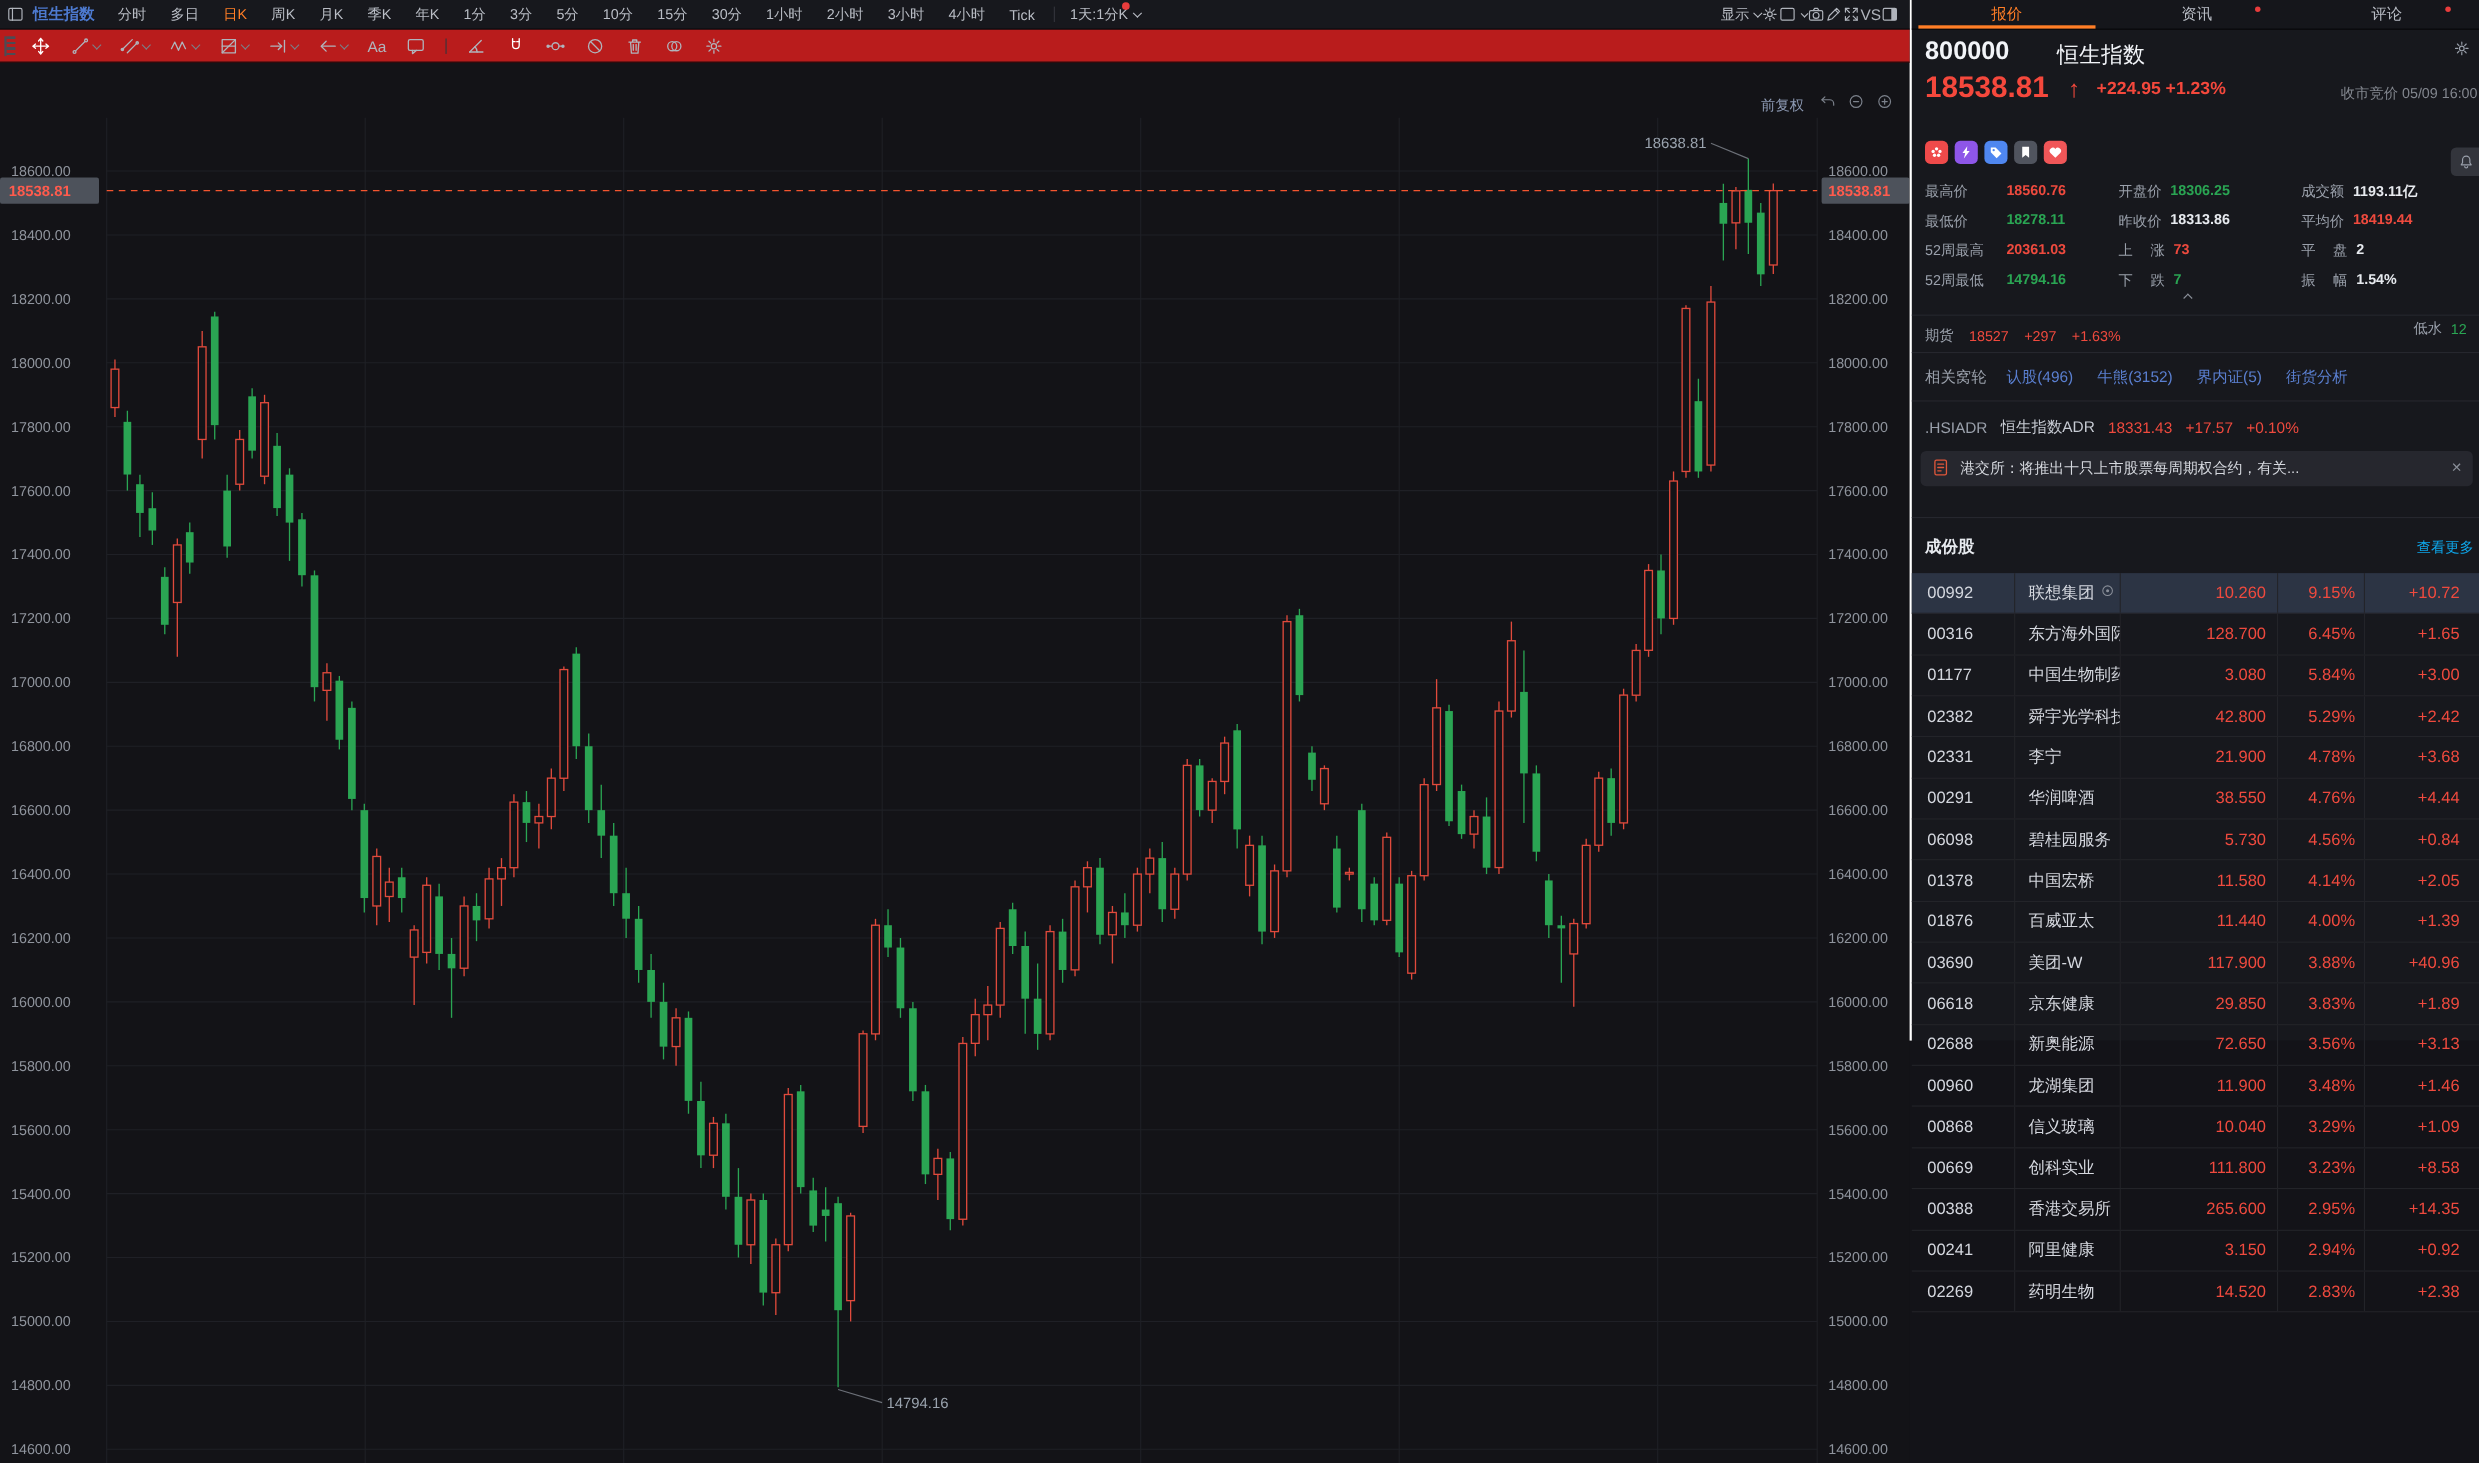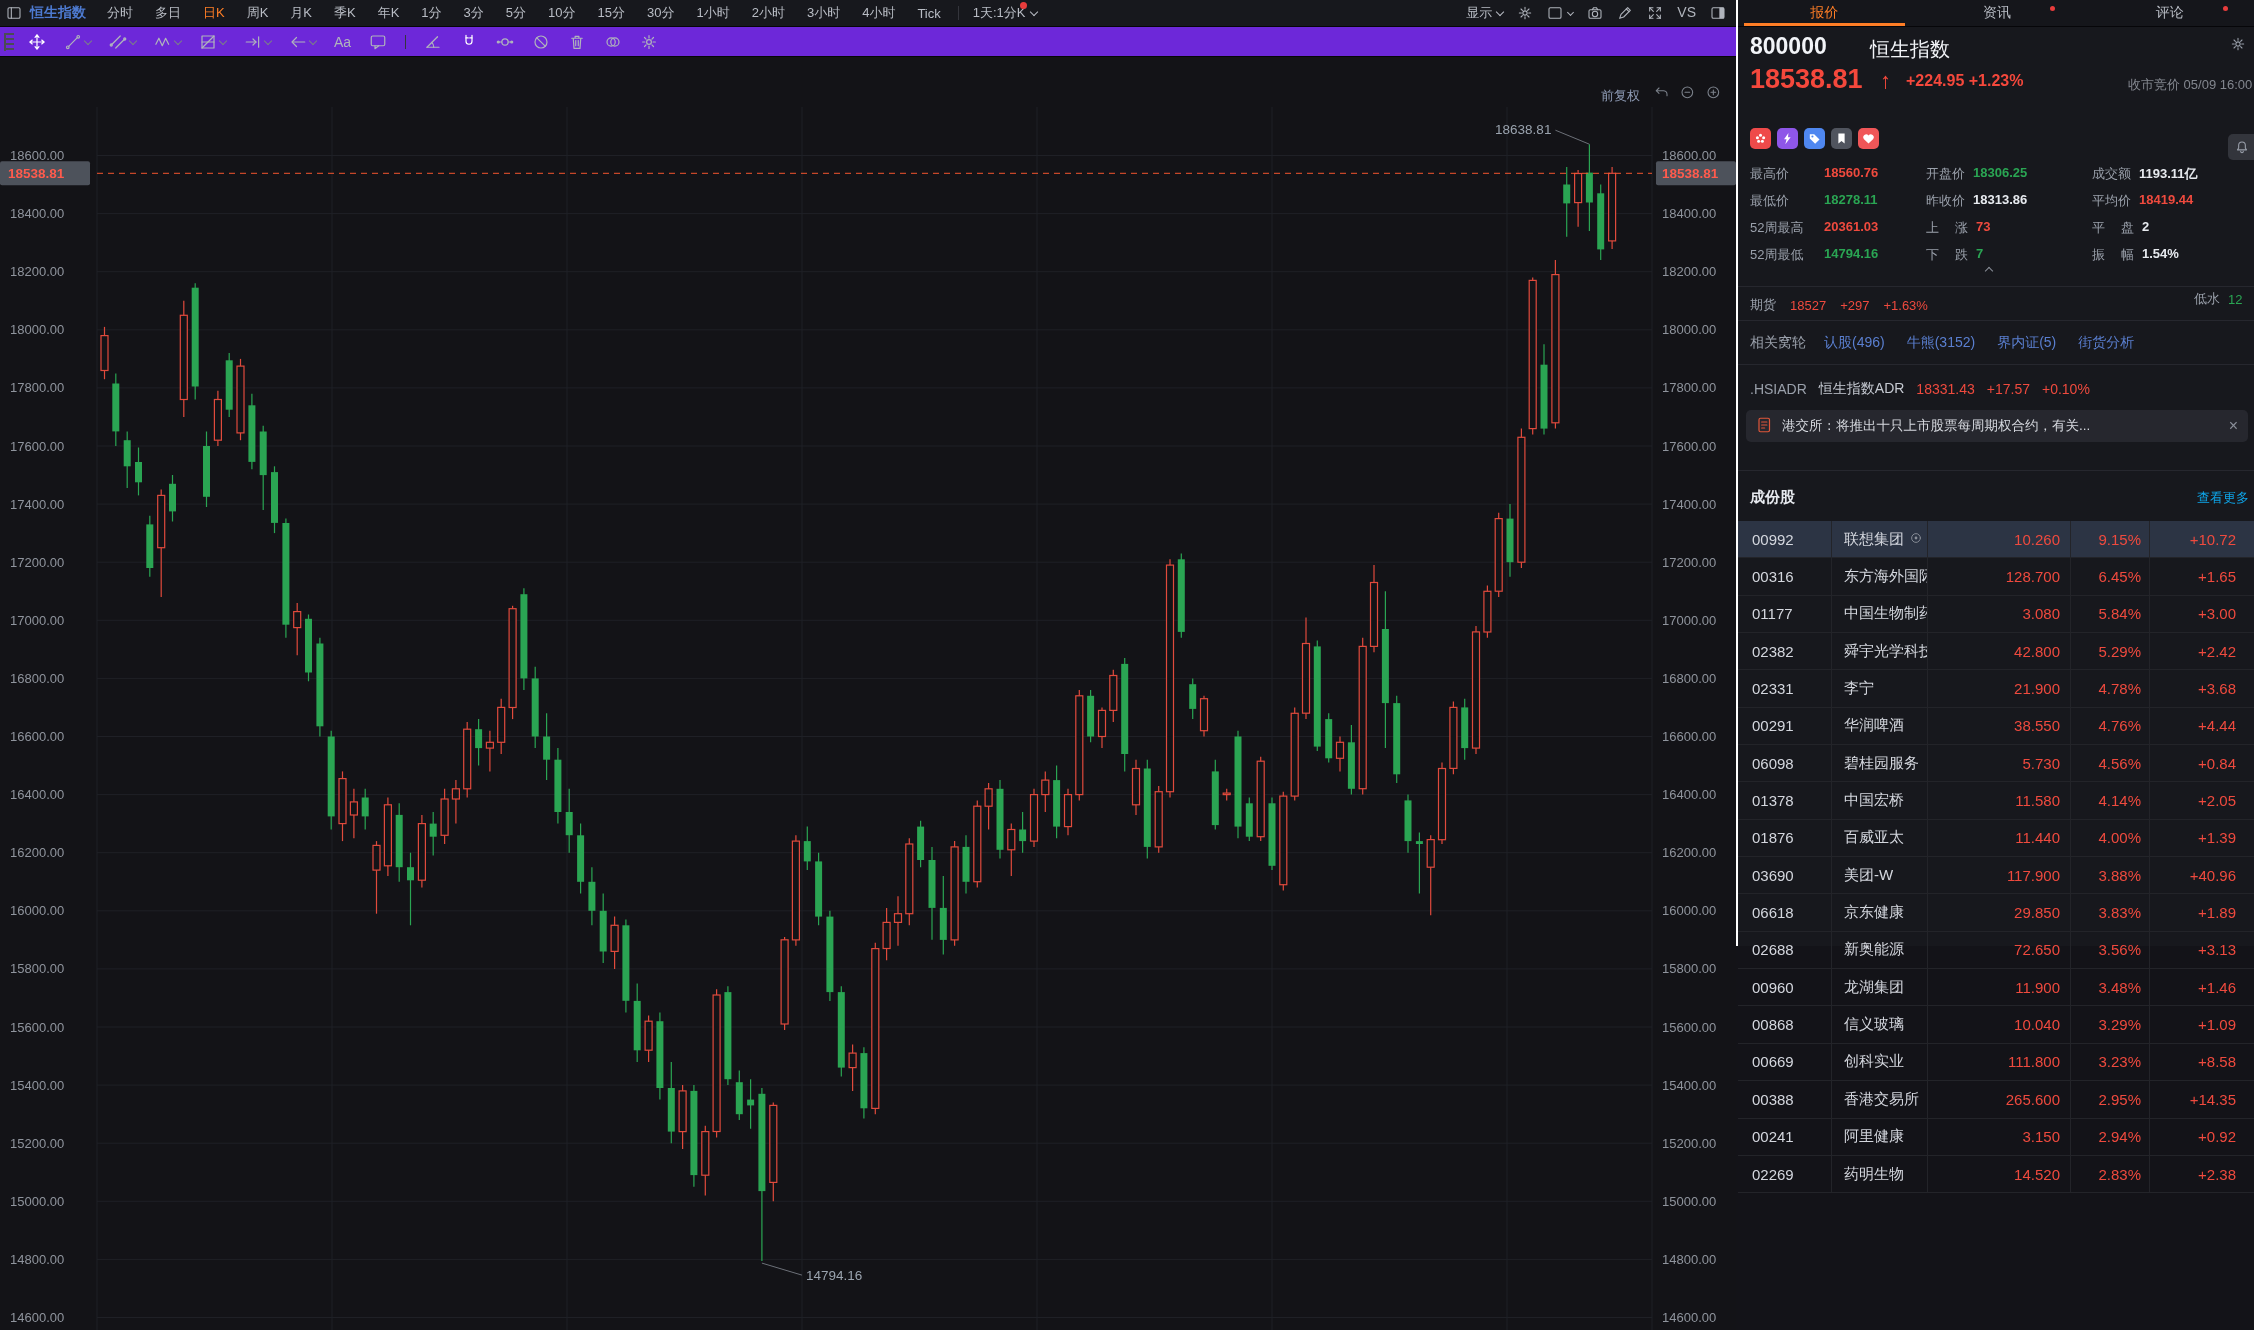--- a/index.html
+++ b/index.html
@@ -13,23 +13,23 @@
   #topbar{position:absolute;left:0;top:0;width:1736px;height:27px;background:#17181d;border-bottom:1px solid #060609;display:flex;align-items:center;font-size:13px;color:#b9bdc5;padding-left:6px;z-index:6}
   #topbar .icon,#toolbar2 .icon{display:inline-flex;align-items:center;justify-content:center;color:#b0b4bc}
   #topbar svg,#toolbar2 svg,.sicon svg{display:block}
   #symbol{color:#4d7ad0;font-size:14px;margin:0 10px 0 8px;font-weight:bold}
   .tf{padding:0 11px;cursor:pointer;white-space:nowrap}
   .tf.active{color:#ff7e26}
   #timeframes{display:flex;align-items:center}
   .vsep{width:1px;height:14px;background:#34353c;margin:0 6px}
   #combo{position:relative;padding:0 4px 0 8px;white-space:nowrap;display:flex;align-items:center}
   #combo .dot{position:absolute;top:-2px;right:14px;width:7px;height:7px}
-  #tb-right{margin-left:auto;display:flex;gap:14px;padding-right:10px}
+  #tb-right{margin-left:auto;display:flex;align-items:center;padding-right:10px}
   
-  #toolbar2{position:absolute;left:0;top:27px;width:1736px;height:30px;background:#6d28d9;border-bottom:1px solid #060609;display:flex;align-items:center;padding-left:2px;z-index:6}
+  #toolbar2{position:absolute;left:0;top:27px;width:1736px;height:30px;background:#b91c1c;border-bottom:1px solid #060609;display:flex;align-items:center;padding-left:2px;z-index:6}
   #grip{width:10px;height:18px;margin:0 8px 0 2px;background:repeating-linear-gradient(to bottom,#4a4c55 0 2px,transparent 2px 5px);border-left:2px solid #4a4c55}
   #tools{display:flex;align-items:center;gap:6px}
   .tool{display:inline-flex;align-items:center;padding:0 6px;color:#b0b4bc;cursor:pointer}
   .tool.active{color:#ffffff}
   .tool .chev{margin-left:3px;color:#7b7f88}
   .tool .tlabel{font-size:14px}
   
   #chart{position:absolute;left:0;top:57px;width:1736px;height:1273px;background:#131317}
   #csvg{position:absolute;left:0;top:0}
   #adjust-row{position:absolute;top:30px;left:0;width:1736px;height:20px;font-size:13px}

